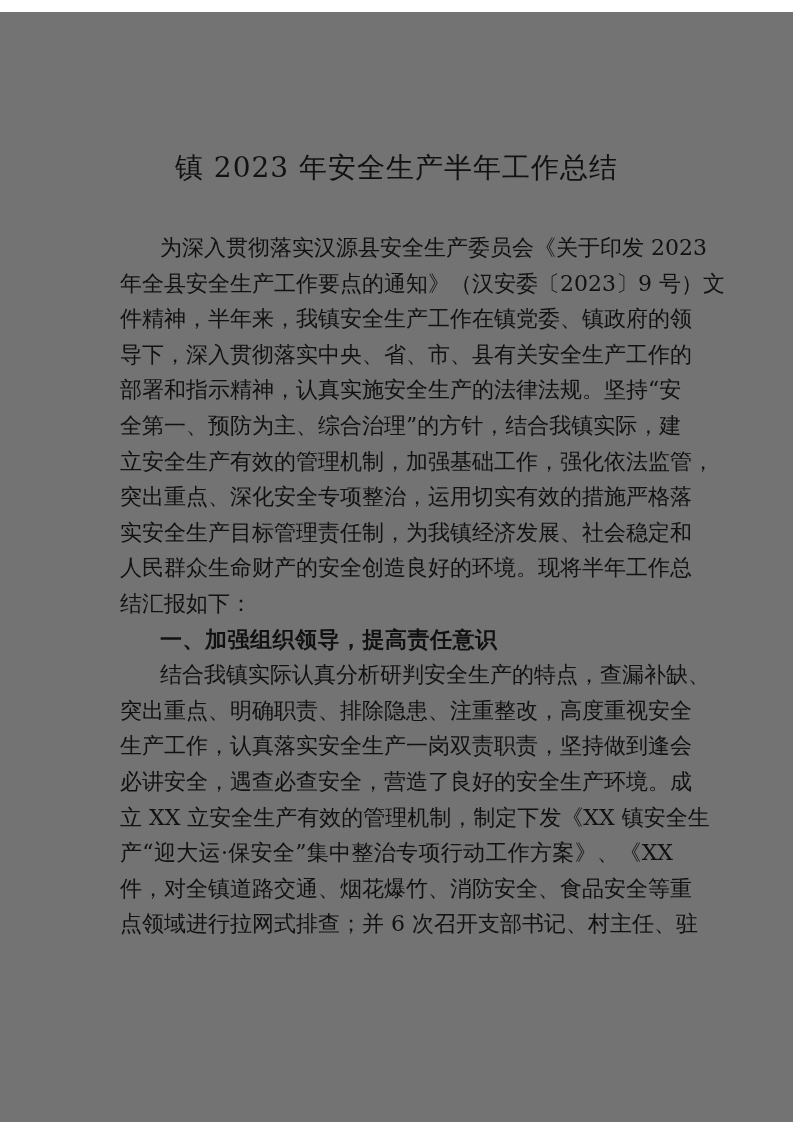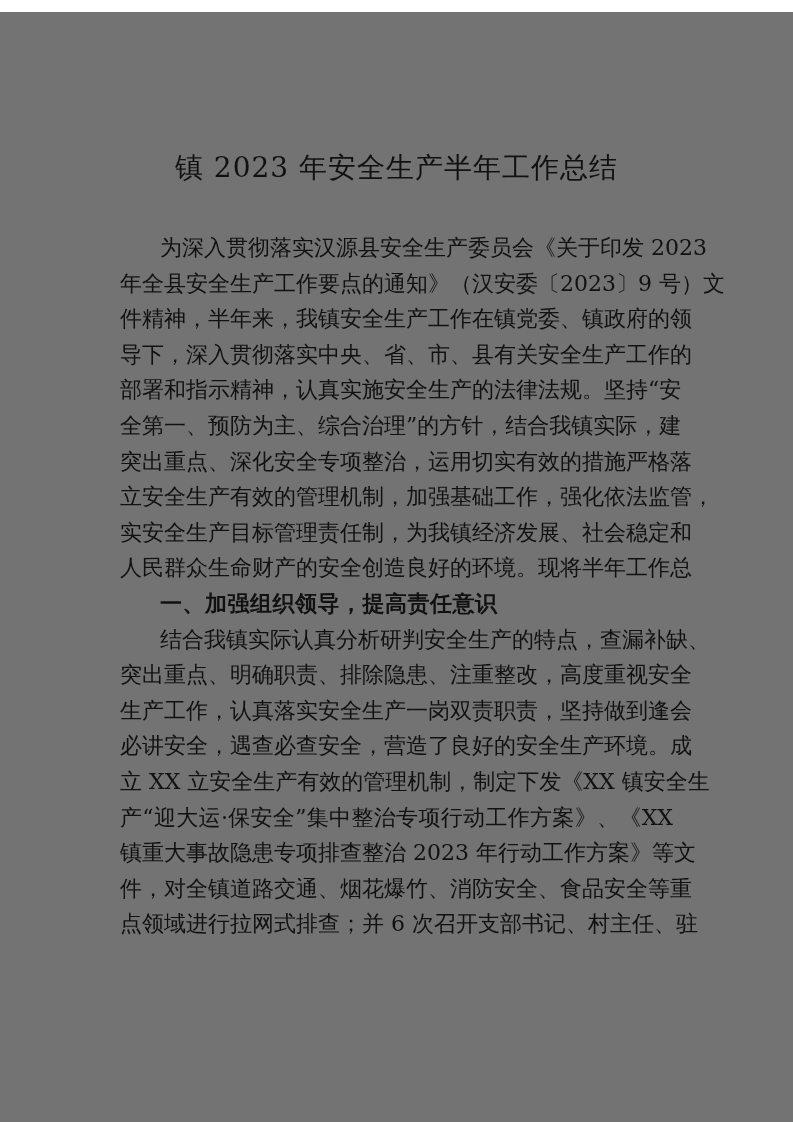--- a/index.html
+++ b/index.html
@@ -21,28 +21,28 @@
 
 <div class="page">
   <h1 class="title">镇 2023 年安全生产半年工作总结</h1>
   <div class="body" id="body">
       <div class="line indent">为深入贯彻落实汉源县安全生产委员会《关于印发 2023</div>
       <div class="line">年全县安全生产工作要点的通知》（汉安委〔2023〕9 号）文</div>
       <div class="line">件精神，半年来，我镇安全生产工作在镇党委、镇政府的领</div>
       <div class="line">导下，深入贯彻落实中央、省、市、县有关安全生产工作的</div>
       <div class="line">部署和指示精神，认真实施安全生产的法律法规。坚持“安</div>
       <div class="line">全第一、预防为主、综合治理”的方针，结合我镇实际，建</div>
+      <div class="line">立安全生产有效的管理机制，加强基础工作，强化依法监管，</div>
       <div class="line">突出重点、深化安全专项整治，运用切实有效的措施严格落</div>
-      <div class="line">立安全生产有效的管理机制，加强基础工作，强化依法监管，</div>
       <div class="line">实安全生产目标管理责任制，为我镇经济发展、社会稳定和</div>
       <div class="line">人民群众生命财产的安全创造良好的环境。现将半年工作总</div>
+      <div class="line last">结汇报如下：</div>
       <div class="line indent heading">一、加强组织领导，提高责任意识</div>
       <div class="line indent">结合我镇实际认真分析研判安全生产的特点，查漏补缺、</div>
       <div class="line">突出重点、明确职责、排除隐患、注重整改，高度重视安全</div>
       <div class="line">生产工作，认真落实安全生产一岗双责职责，坚持做到逢会</div>
       <div class="line">必讲安全，遇查必查安全，营造了良好的安全生产环境。成</div>
       <div class="line">立 XX 立安全生产有效的管理机制，制定下发《XX 镇安全生</div>
       <div class="line">产“迎大运·保安全”集中整治专项行动工作方案》、《XX</div>
-      <div class="line">镇重大事故隐患专项排查整治 2023 年行动工作方案》等文</div>
       <div class="line">件，对全镇道路交通、烟花爆竹、消防安全、食品安全等重</div>
       <div class="line">点领域进行拉网式排查；并 6 次召开支部书记、村主任、驻</div>
     </div>
 </div>
 
 </body></html>

